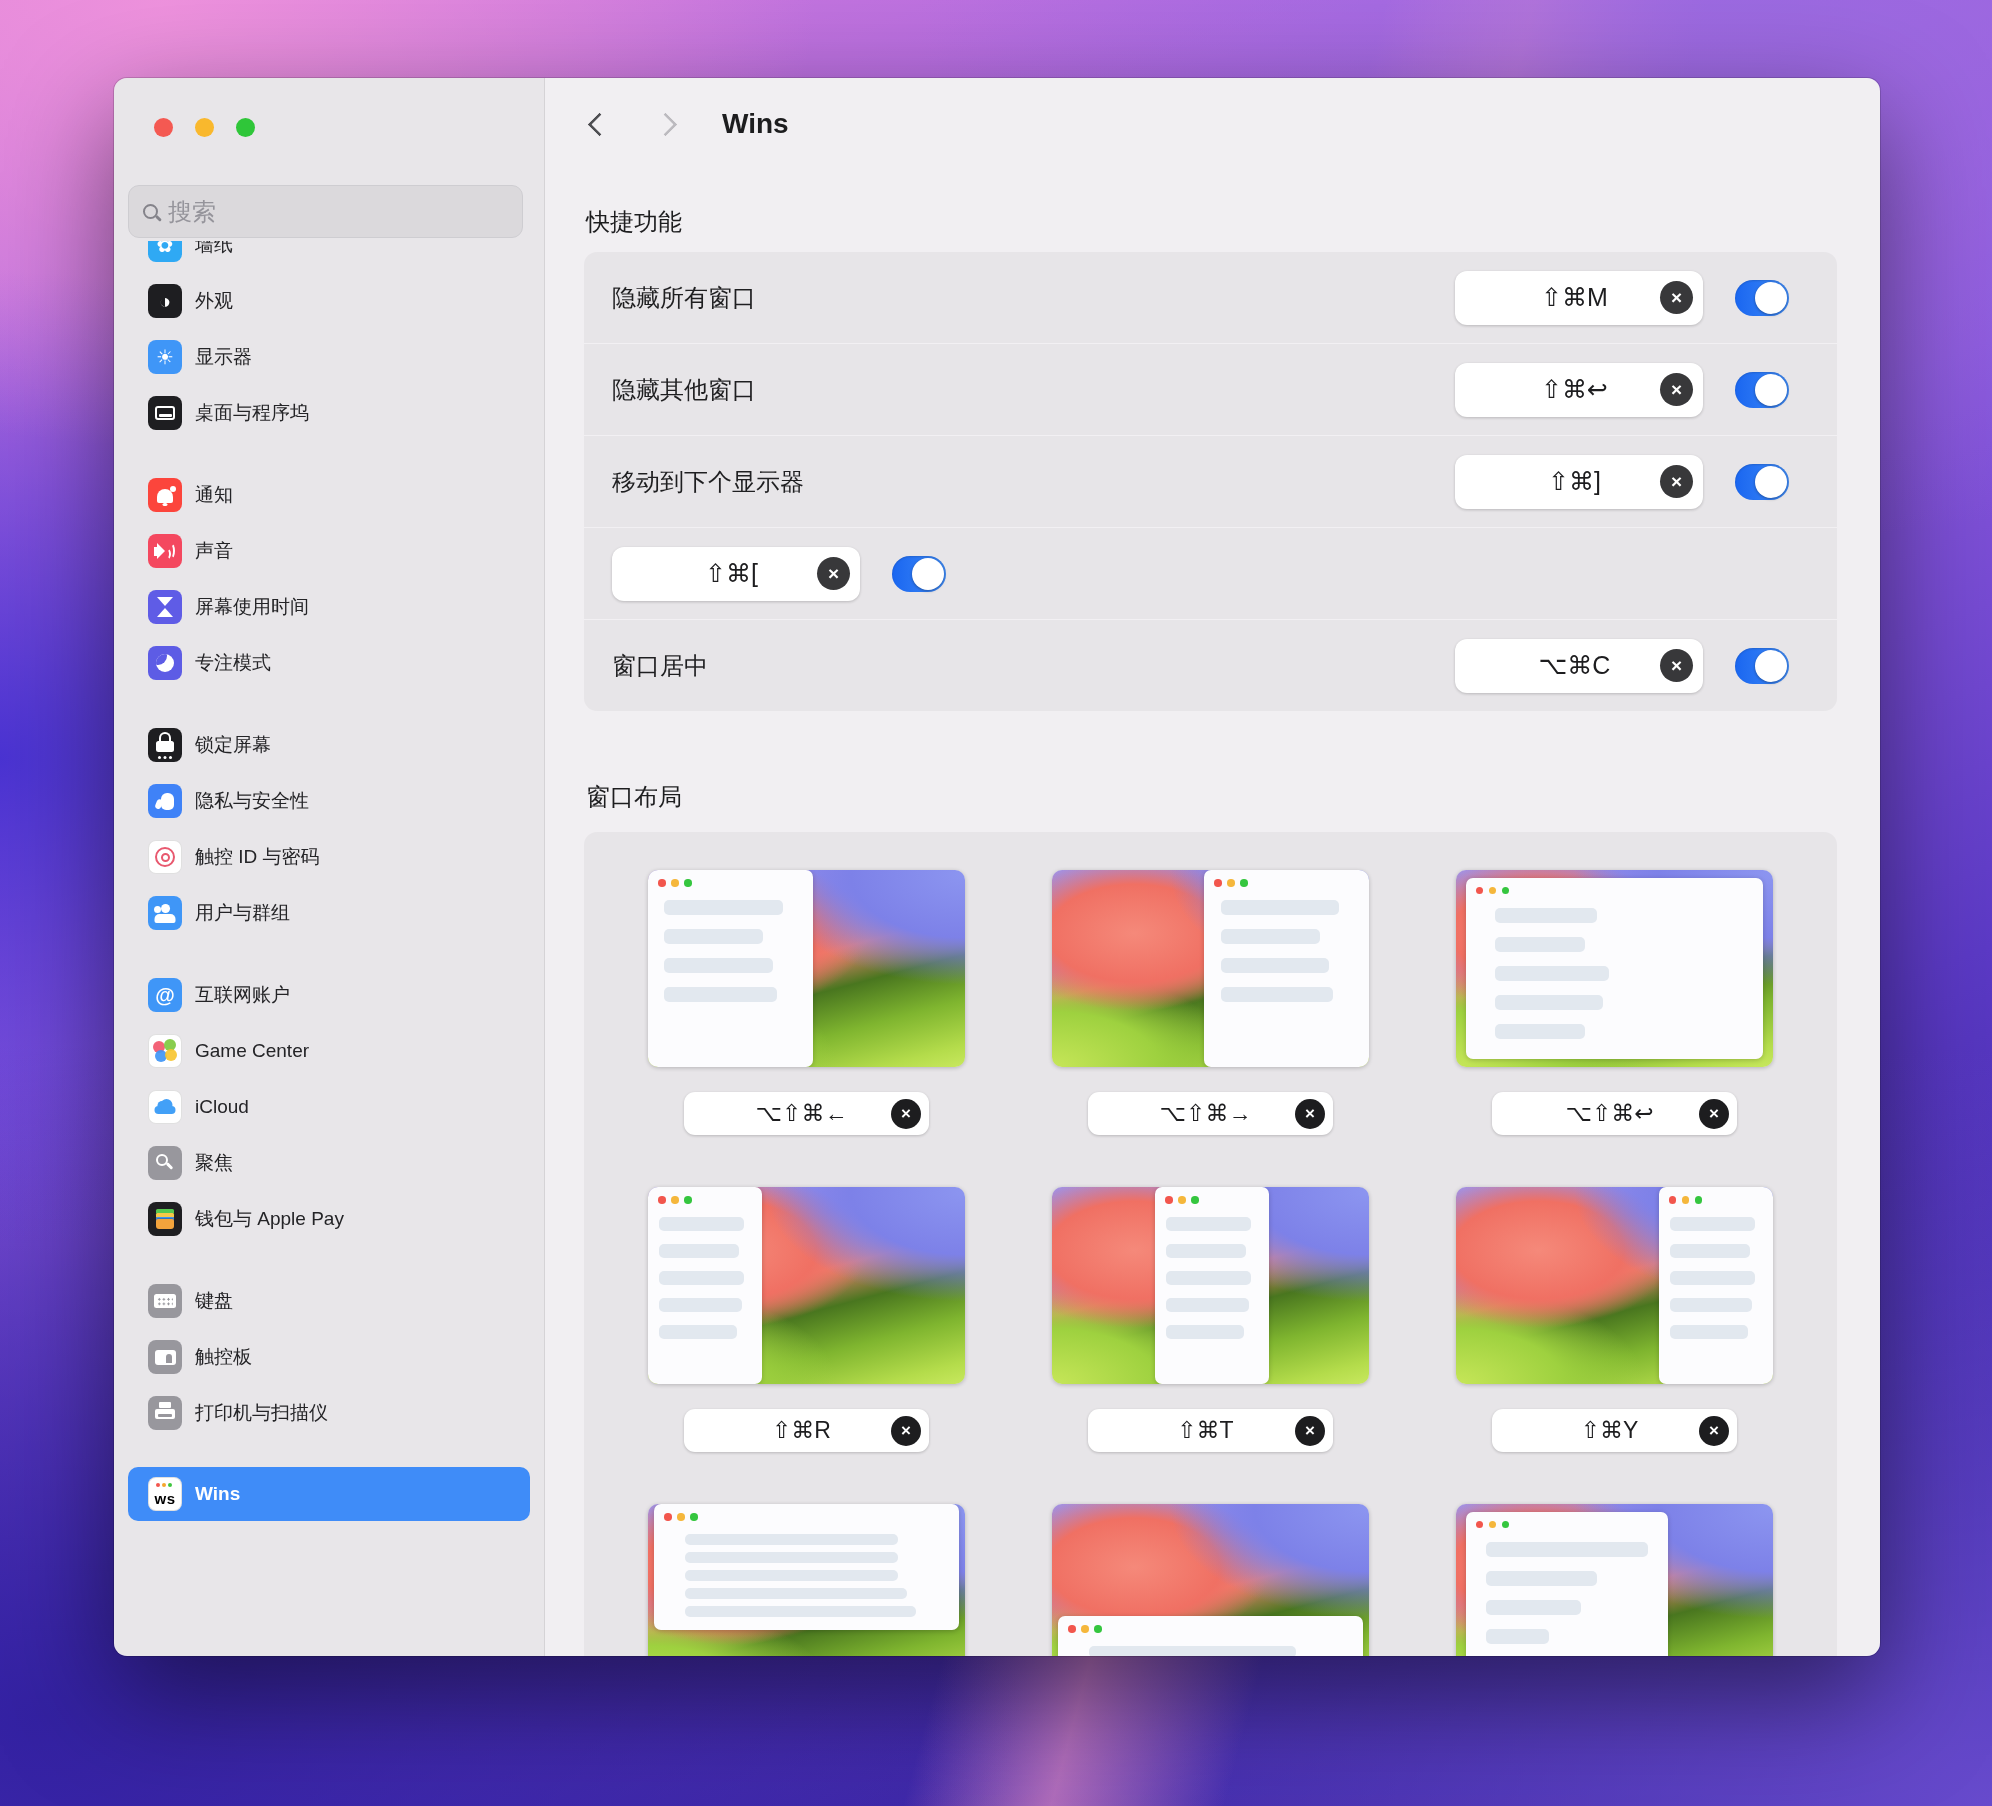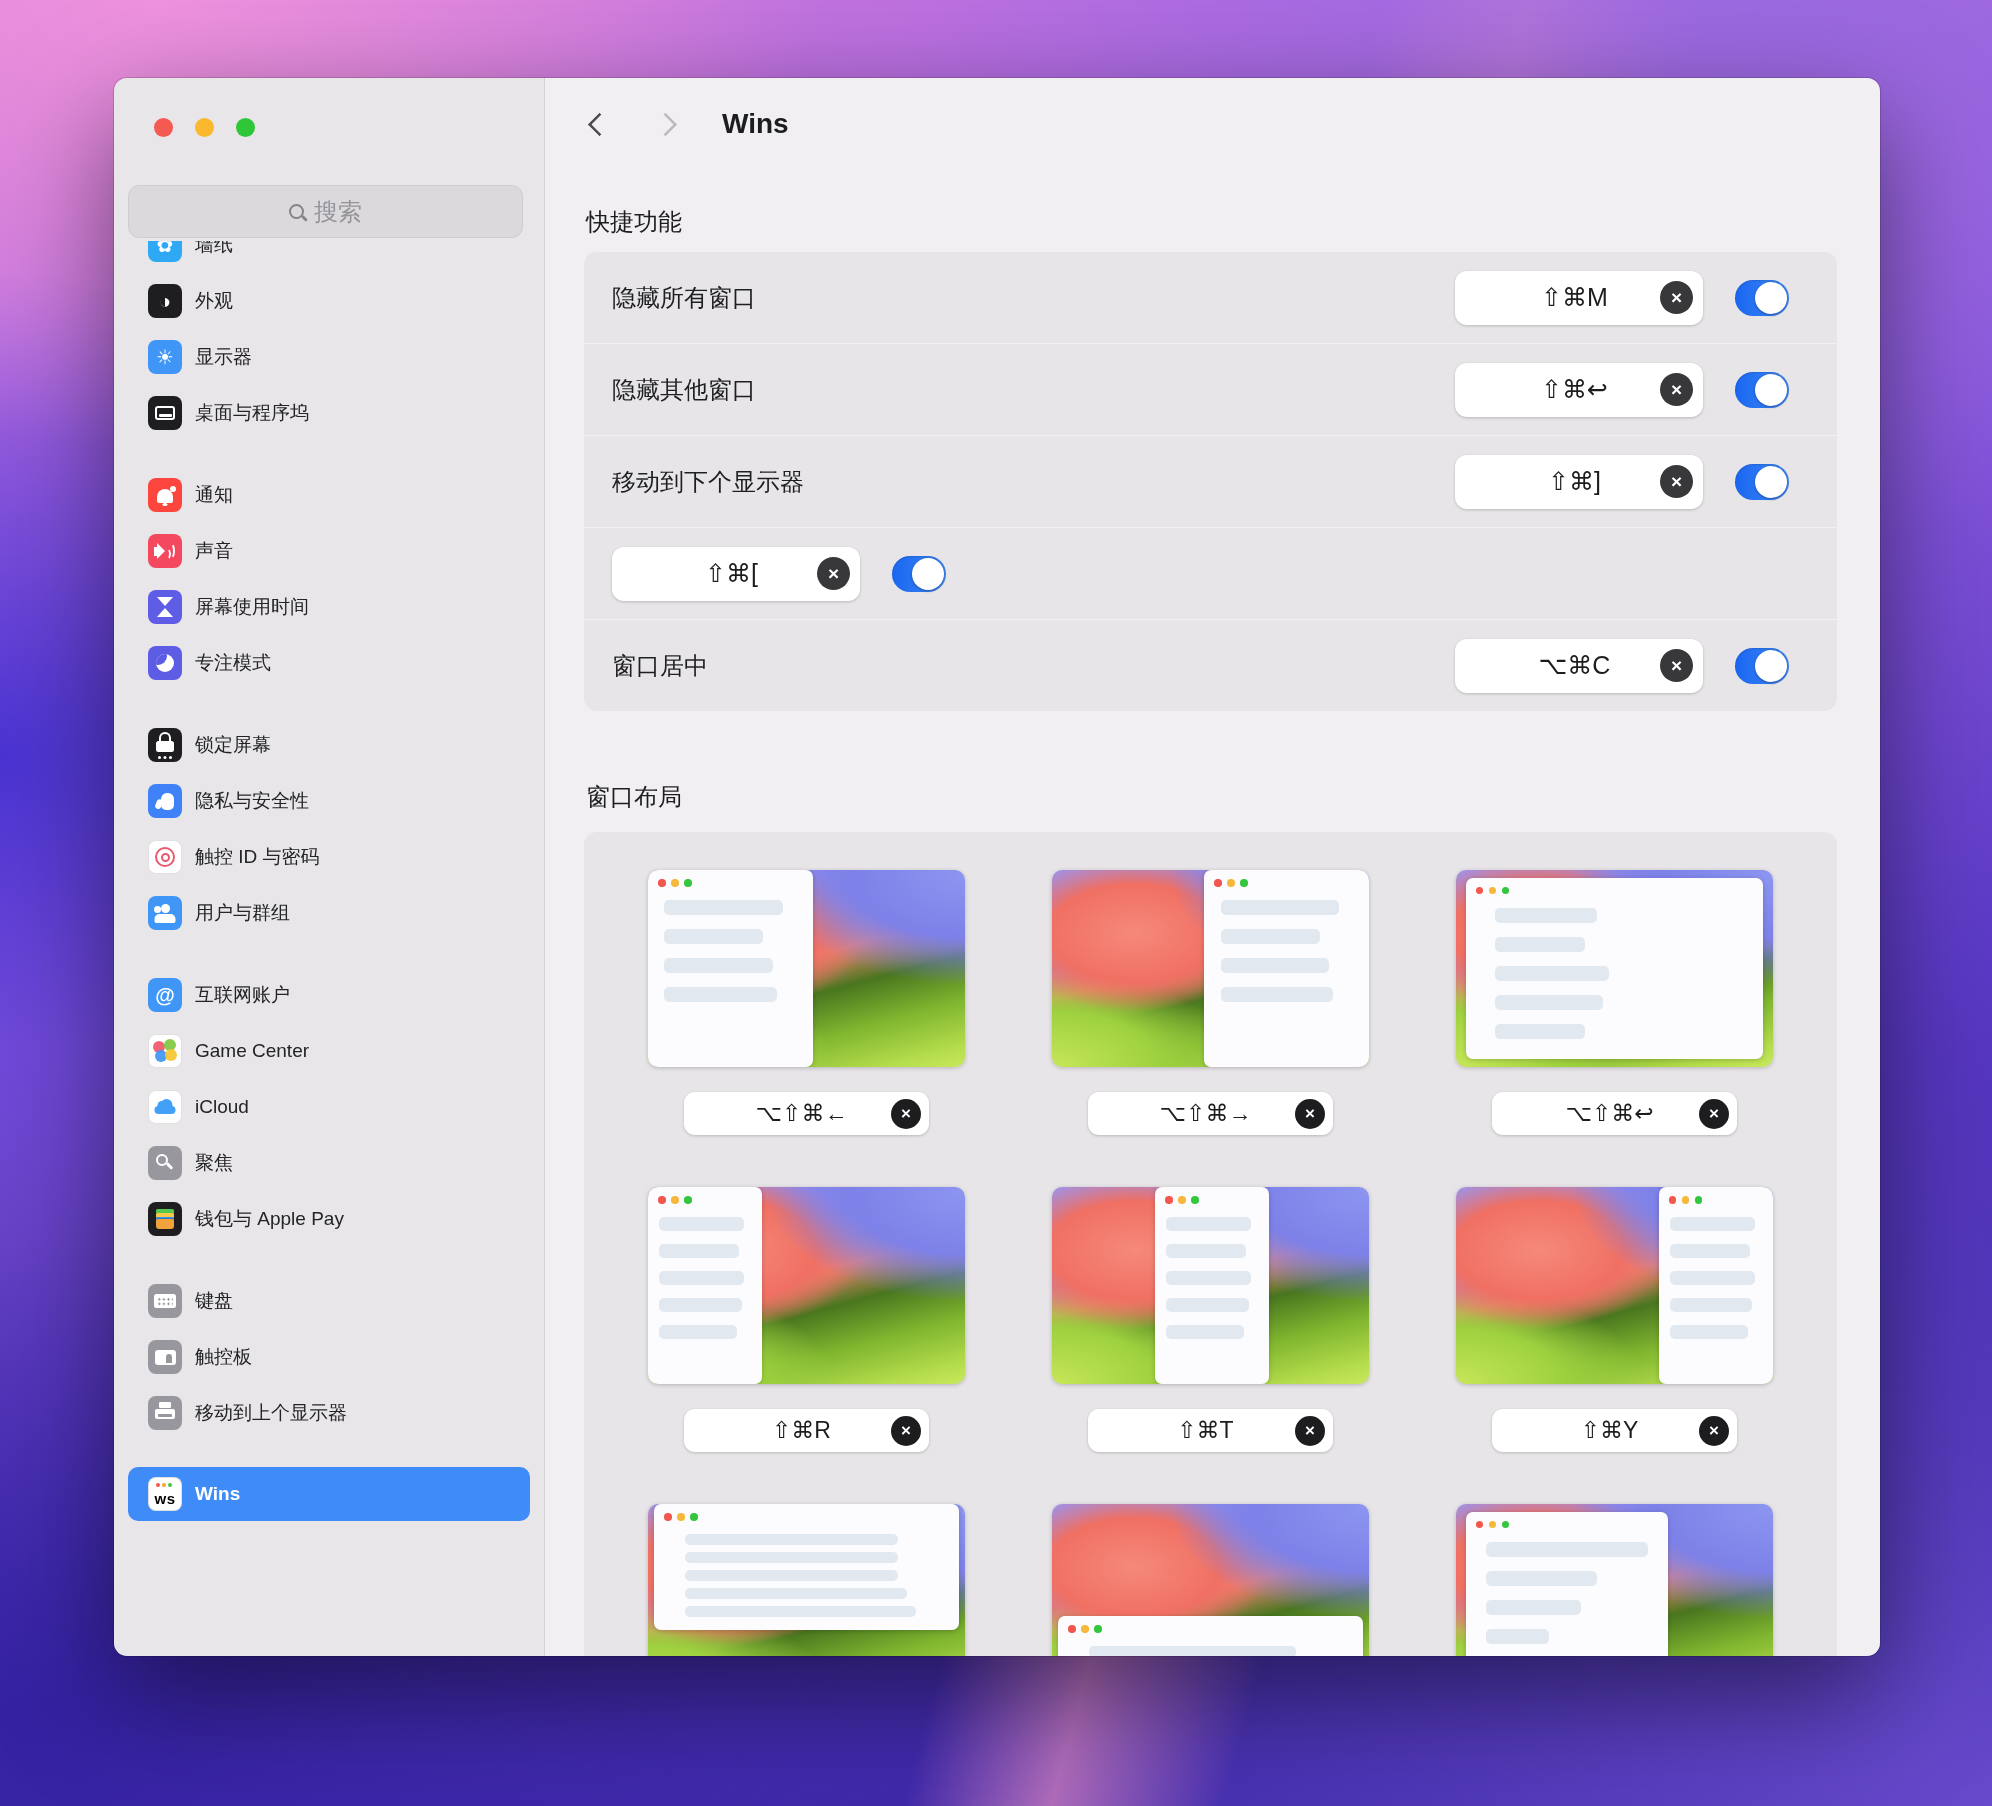--- a/index.html
+++ b/index.html
@@ -14,21 +14,21 @@
  radial-gradient(90% 70% at 100% 100%, rgba(109,79,210,.9) 0%, rgba(109,79,210,0) 60%),
  linear-gradient(160deg, #d87fd8 0%, #b06ae2 20%, #8a58dd 42%, #5c3ac6 66%, #3e28a8 86%, #31209a 100%);}
 .mac-window{position:absolute;left:114px;top:78px;width:1766px;height:1578px;border-radius:13px;
  overflow:hidden;display:flex;box-shadow:0 40px 110px rgba(0,0,0,.5), 0 0 0 1px rgba(0,0,0,.15);}
 
 .sidebar{position:relative;width:430px;background:#e8e6e9;flex:none;}
 .traffic{position:absolute;top:40px;left:40px;display:flex;gap:22px;}
 .tl{width:19px;height:19px;border-radius:50%;}
 .tl.red{background:#f45952;}.tl.yel{background:#f9b82d;}.tl.grn{background:#2fc639;}
 .search{position:absolute;top:107px;left:14px;width:395px;height:53px;border-radius:11px;
- background:#dbd9dc;border:1px solid #cecdd1;display:flex;align-items:center;padding:0 14px;gap:10px;justify-content:center;}
+ background:#dbd9dc;border:1px solid #cecdd1;display:flex;align-items:center;padding:0 14px;gap:10px;}
 .search .mag-g{width:15px;height:15px;border:2.6px solid #84838a;border-radius:50%;position:relative;flex:none;}
 .search .mag-g::after{content:'';position:absolute;width:2.6px;height:7px;background:#84838a;border-radius:2px;
  transform:rotate(-45deg);right:-4px;bottom:-5px;}
 .search .ph{color:#95949b;font-size:24px;}
 .sb-list{position:absolute;top:163px;left:14px;right:14px;bottom:10px;overflow:hidden;}
 .sb-group{margin-top:26px;}
 .sb-group:first-child{margin-top:0;}
 .sb-item{height:56px;display:flex;align-items:center;padding-left:20px;border-radius:10px;}
 .sb-item.cut{margin-top:-24px;}
 .sb-item.selected{background:#3f8cf8;height:54px;}
@@ -284,21 +284,21 @@
               <span class="ic" style="background:#98979d">
                 <span class="tp"></span>
               </span>
               <span class="sb-label">触控板</span>
             </div>
             <div class="sb-item">
               <span class="ic" style="background:#98979d">
                 <span class="pr-top"></span>
                 <span class="pr-body"></span>
               </span>
-              <span class="sb-label">移动到上个显示器</span>
+              <span class="sb-label">打印机与扫描仪</span>
             </div>
           </div>
           <div class="sb-group">
             <div class="sb-item selected">
               <span class="ic white" style="background:#fff">
                 <span class="wdots"></span>
                 <span class="wtxt">ws</span>
               </span>
               <span class="sb-label">Wins</span>
             </div>

